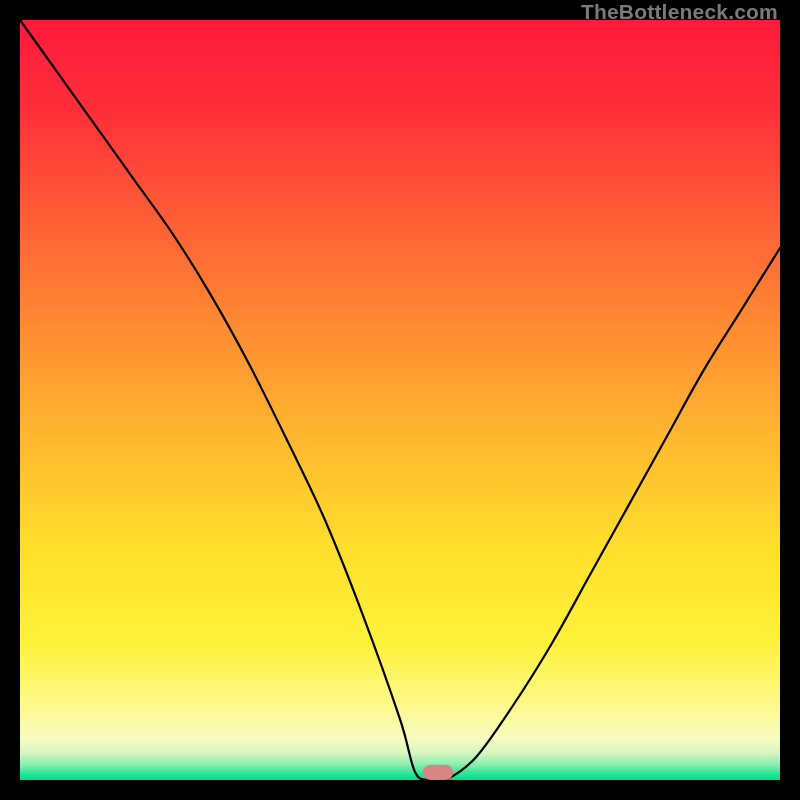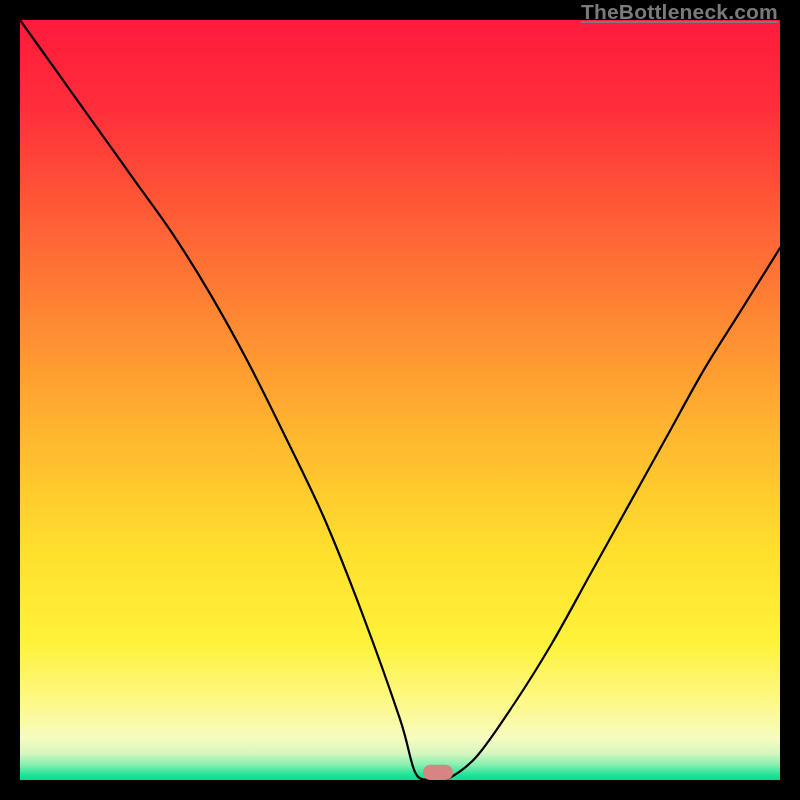--- a/index.html
+++ b/index.html
@@ -28,21 +28,20 @@
     position: absolute;
     top: 0px;
     right: 22px;
     font-family: Arial, Helvetica, sans-serif;
     font-size: 21px;
     font-weight: bold;
     color: #7a7a7a;
     letter-spacing: 0.2px;
     z-index: 10;
     user-select: none;
-    text-decoration: underline;
   }
   svg {
     display: block;
   }
 </style>
 </head>
 <body>
 
 <div class="frame">
   <div class="watermark">TheBottleneck.com</div>

